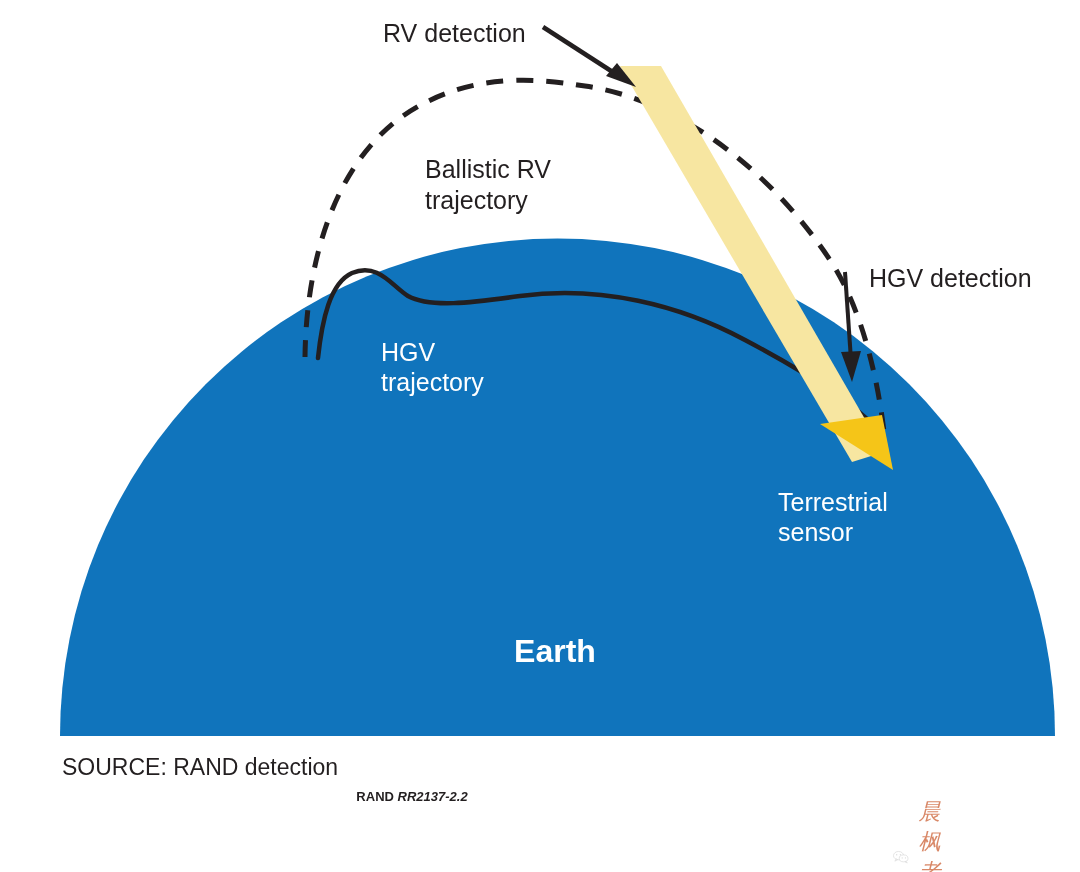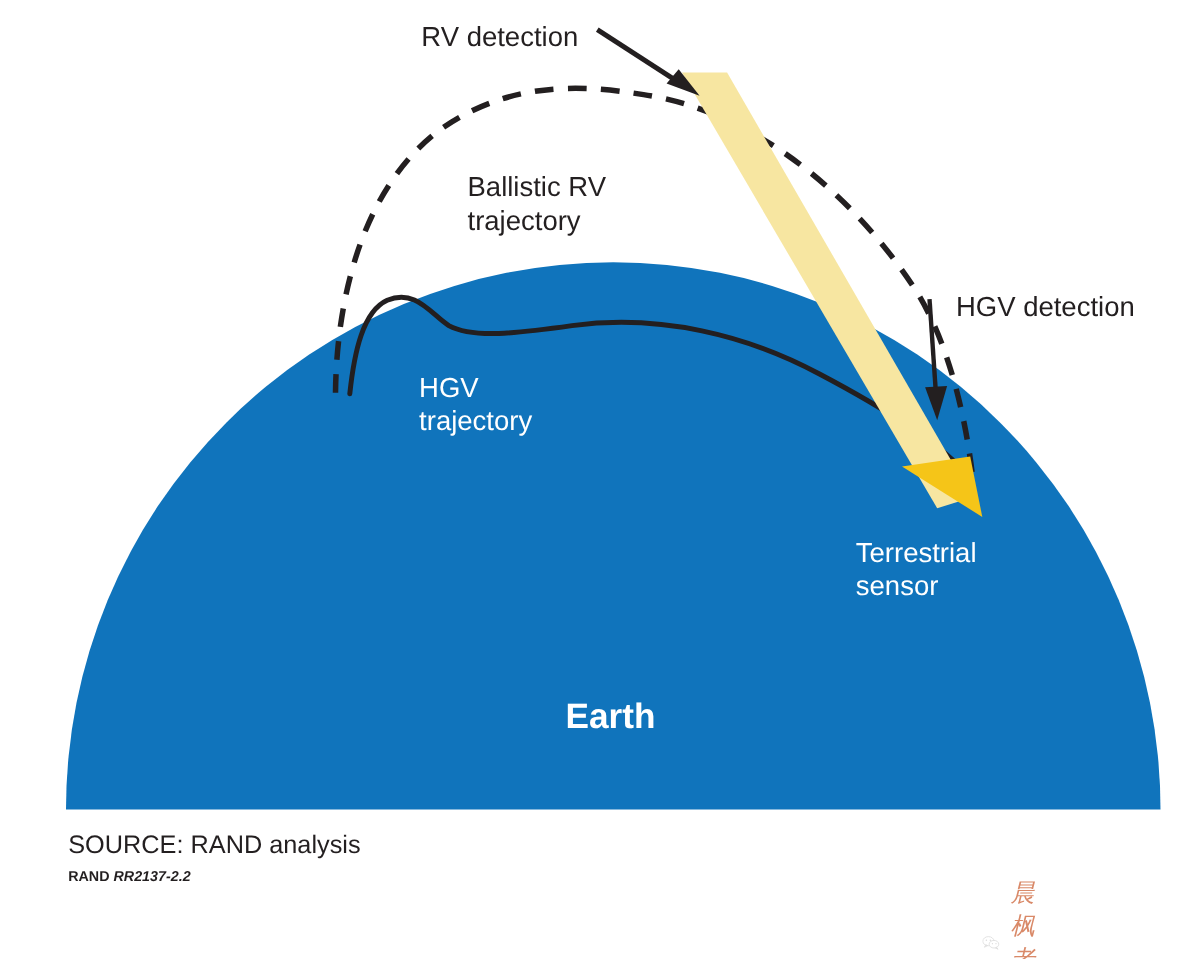--- a/index.html
+++ b/index.html
@@ -57,20 +57,21 @@
     color: #231f20;
     line-height: 30px;
     white-space: pre;
   }
   .credit {
     margin-top: 7px;
     font-family: "Liberation Sans", sans-serif;
     font-size: 13px;
     color: #231f20;
     font-weight: bold;
+    text-align: center;
   }
   .credit .num {
     font-weight: bold;
     font-style: italic;
   }
   .watermark {
     position: absolute;
     left: 893px;
     top: 797px;
     display: flex;
@@ -138,21 +139,21 @@
     <text class="lbl-white" x="381" y="361">HGV</text>
     <text class="lbl-white" x="381" y="391">trajectory</text>
 
     <text class="lbl-white" x="778" y="511">Terrestrial</text>
     <text class="lbl-white" x="778" y="541">sensor</text>
 
     <text class="lbl-earth" x="555" y="662" text-anchor="middle">Earth</text>
   </svg>
 
   <div class="caption-block">
-    <div class="caption-line">SOURCE: RAND analysis</div>
+    <div class="caption-line">SOURCE: RAND detection</div>
     <div class="credit"><span>RAND </span><span class="num">RR2137-2.2</span></div>
   </div>
 
   <div class="watermark">
     <svg width="36" height="28" viewBox="0 0 36 28">
       <ellipse cx="12" cy="11" rx="11" ry="9" fill="none" stroke="#c6c6c6" stroke-width="1.6"></ellipse>
       <path d="M 7 18 L 4 23 L 10 20 Z" fill="none" stroke="#c6c6c6" stroke-width="1.6"></path>
       <circle cx="8" cy="9" r="1.5" fill="#c6c6c6"></circle>
       <circle cx="16" cy="9" r="1.5" fill="#c6c6c6"></circle>
       <ellipse cx="23" cy="17" rx="9.5" ry="7.5" fill="#ffffff" stroke="#c6c6c6" stroke-width="1.6"></ellipse>

